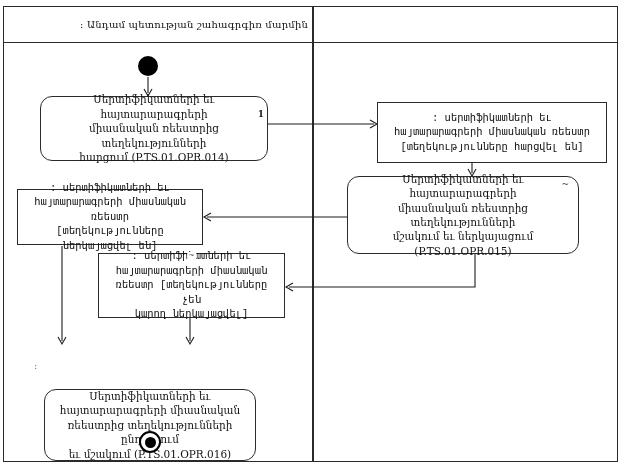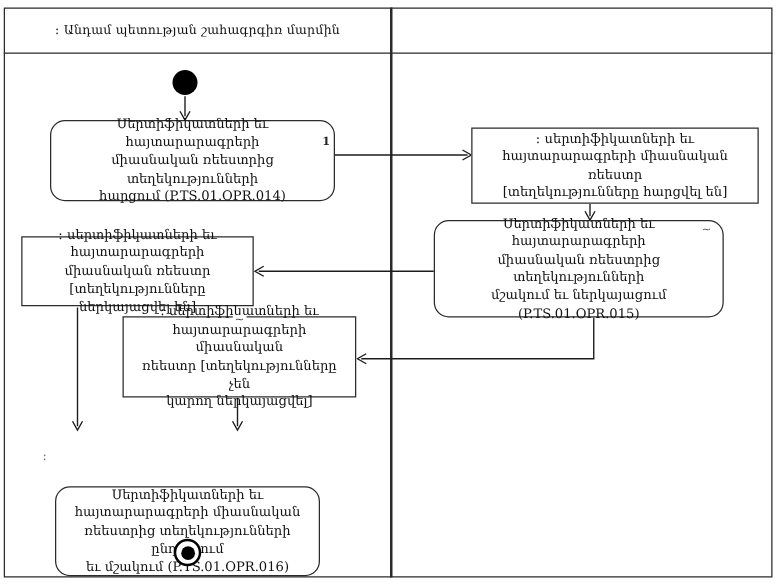--- a/index.html
+++ b/index.html
@@ -13,32 +13,32 @@
   }
   .lane-divider{
     position:absolute;left:312px;top:6px;width:2px;height:456px;background:#2a2a2a;
   }
   .header-row{
     position:absolute;left:3px;top:6px;width:615px;height:37px;
     border-bottom:1.4px solid #2a2a2a;box-sizing:border-box;display:flex;
   }
   .lane-header{
     flex:none;display:flex;align-items:center;justify-content:center;
-    font-size:10px;letter-spacing:.2px;
+    font-size:10px;letter-spacing:.2px;margin-left:36px;
   }
   .lane-header.left{width:310px;}
   .lane-header.right{width:305px;}
   .node{
     position:absolute;box-sizing:border-box;background:#ffffff;
     border:1.2px solid #2b2b2b;display:flex;align-items:center;justify-content:center;
     text-align:center;font-size:10.5px;line-height:1.38;padding:3px 6px;z-index:2;
   }
   .node .txt{white-space:pre-line;}
   .node.activity{border-radius:12px;}
-  .node.objrect{border-radius:0;}
+  .node.objrect{border-radius:0;font-family:Liberation Mono, monospace;}
   .initial{
     position:absolute;left:138px;top:56px;width:20px;height:20px;border-radius:50%;
     background:#000;z-index:2;
   }
   .final{
     position:absolute;left:139px;top:431px;width:22px;height:22px;border-radius:50%;
     border:2px solid #000;box-sizing:border-box;background:#fff;z-index:2;
     display:flex;align-items:center;justify-content:center;
   }
   .final-inner{width:11px;height:11px;border-radius:50%;background:#000;}

